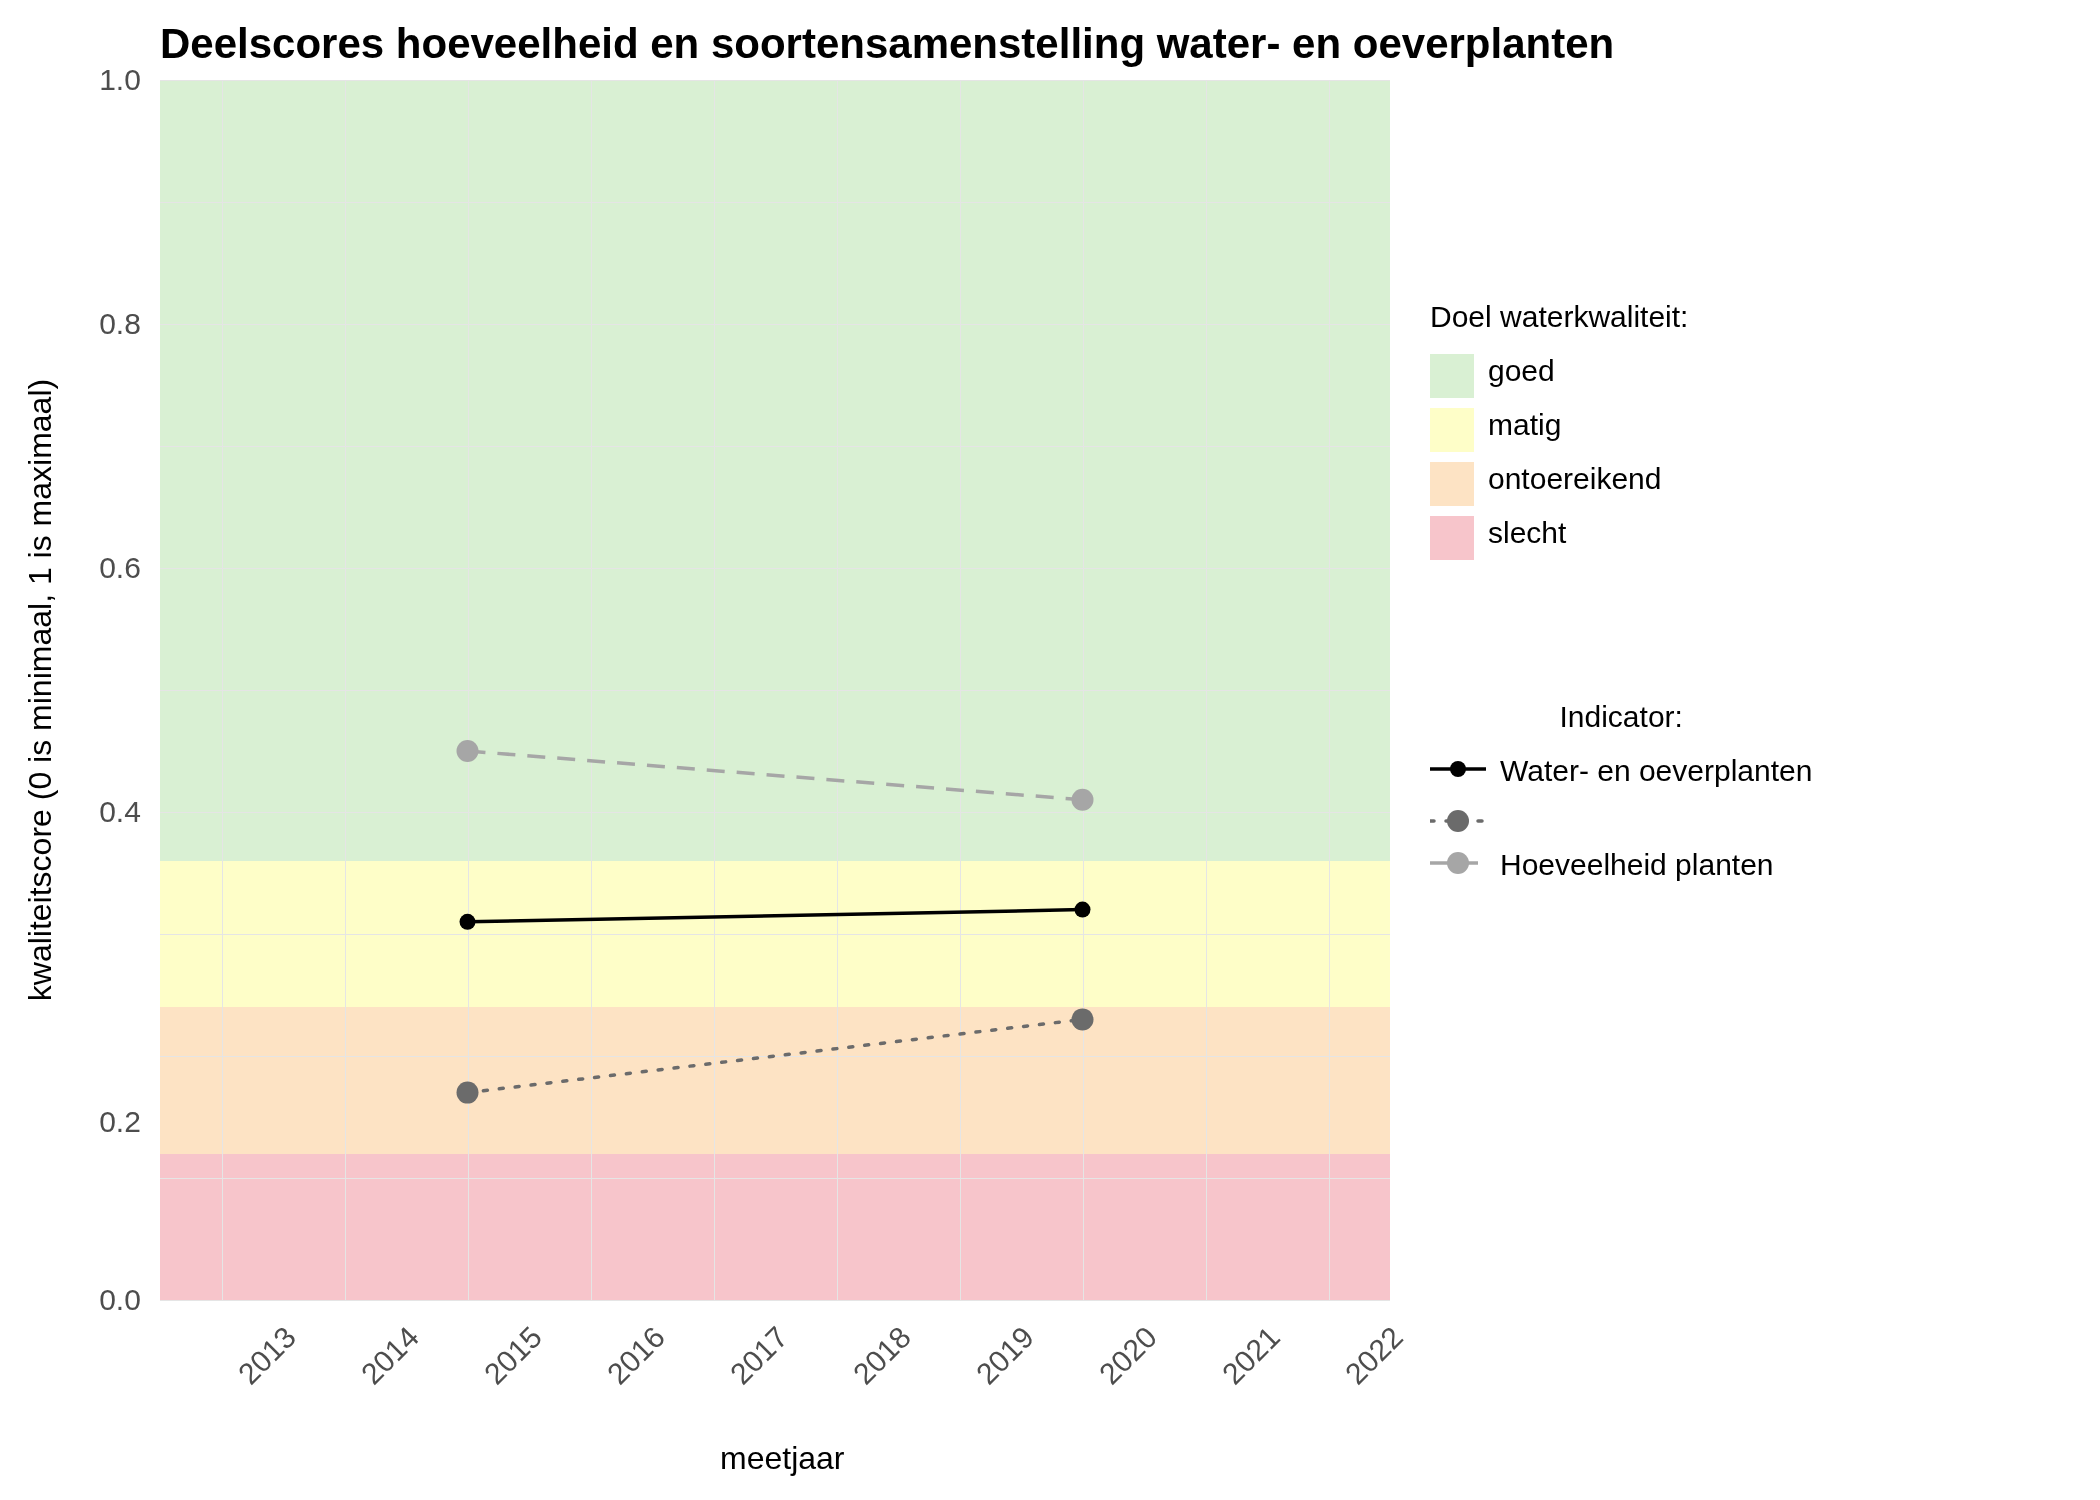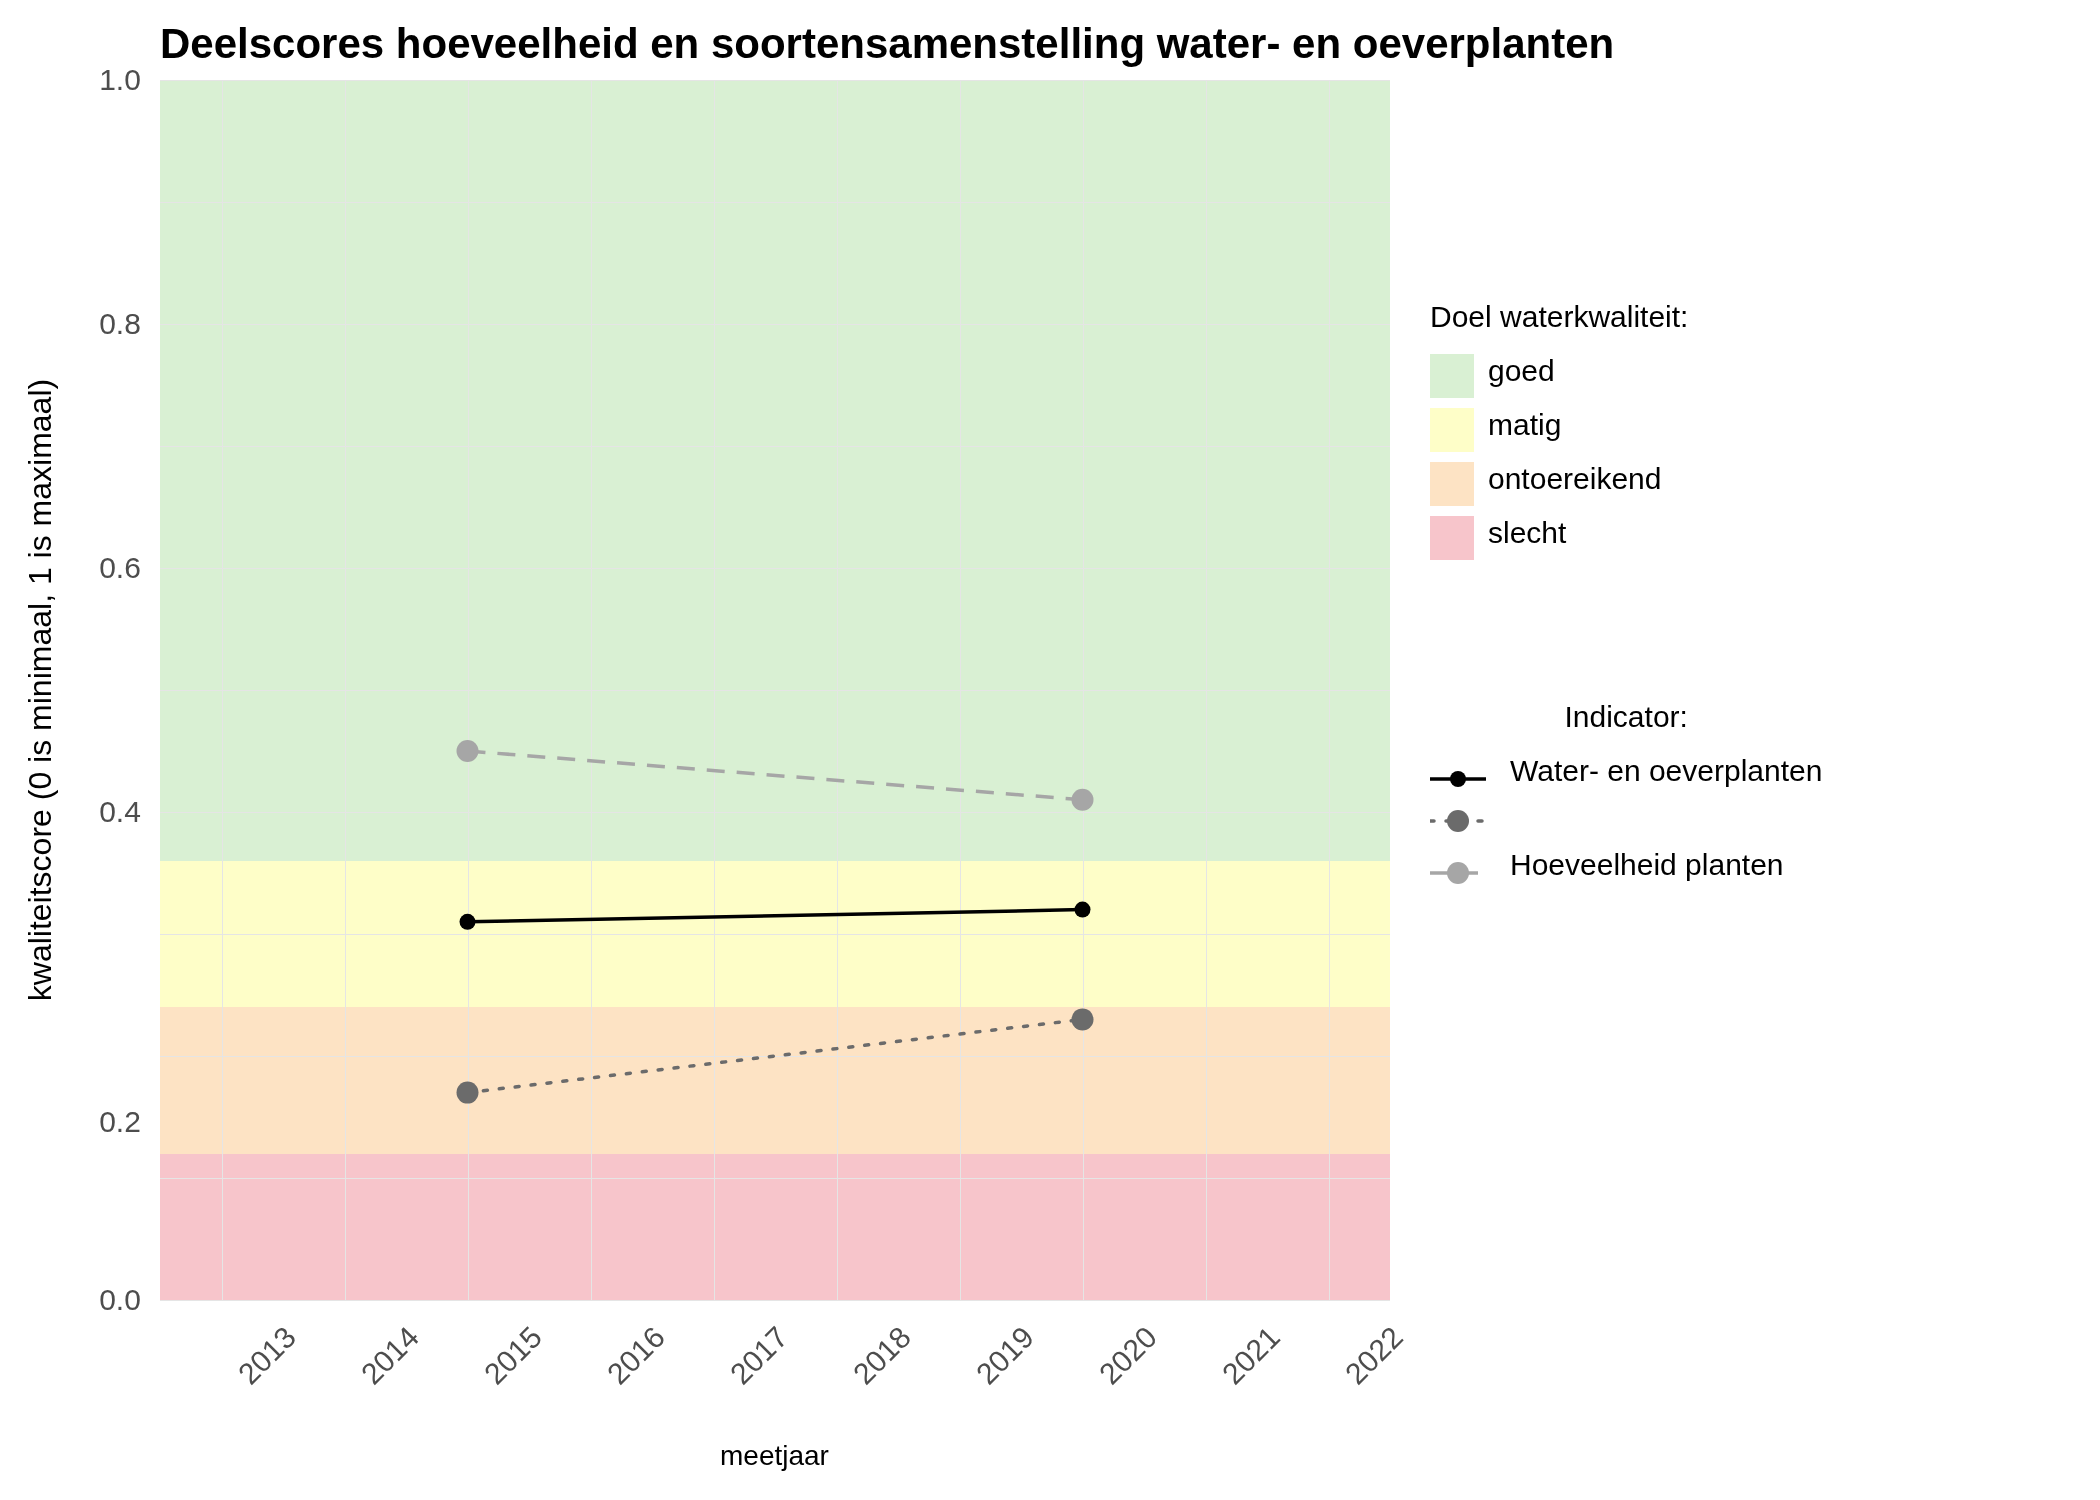--- a/index.html
+++ b/index.html
@@ -76,21 +76,21 @@
     transform: rotate(-90deg) translate(-50%, -50%);
     transform-origin: left top;
     font-size: 32px;
     color: #000;
     white-space: nowrap;
   }
   .x-axis-label {
     position: absolute;
     top: 1440px;
     left: 720px;
-    font-size: 28px;
+    font-size: 32px;
     color: #000;
   }
   svg.overlay {
     position: absolute;
     left: 0; top: 0;
     width: 100%; height: 100%;
     overflow: visible;
   }
   .legend {
     position: absolute;
@@ -116,22 +116,22 @@
   }
   .legend2 {
     position: absolute;
     left: 1430px;
     top: 700px;
     font-size: 30px;
     color: #000;
   }
   .legend2-item {
     display: flex;
-    align-items: flex-end;
-    gap: 24px;
+    align-items: flex-start;
+    gap: 14px;
     margin-bottom: 18px;
   }
   .legend2-swatch {
     width: 56px;
     height: 24px;
     position: relative;
   }
 </style>
 </head>
 <body>

